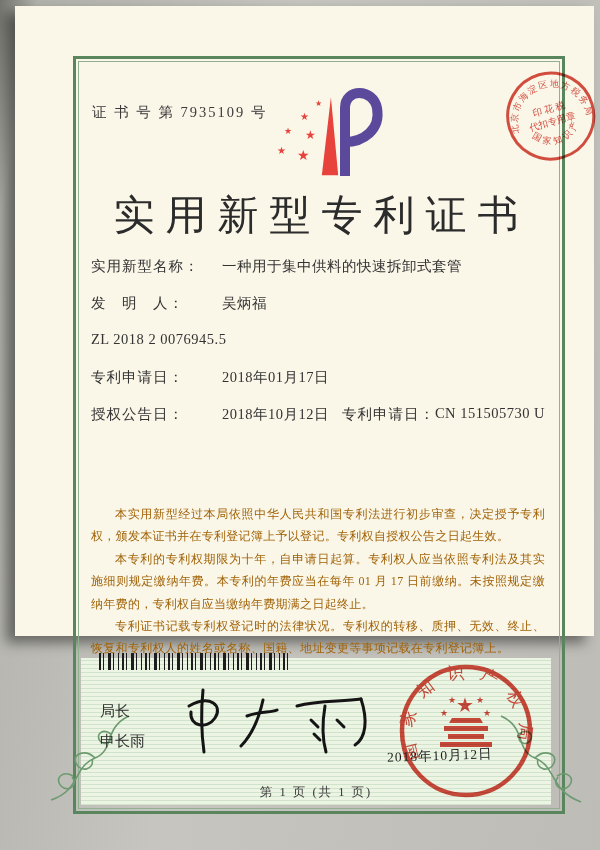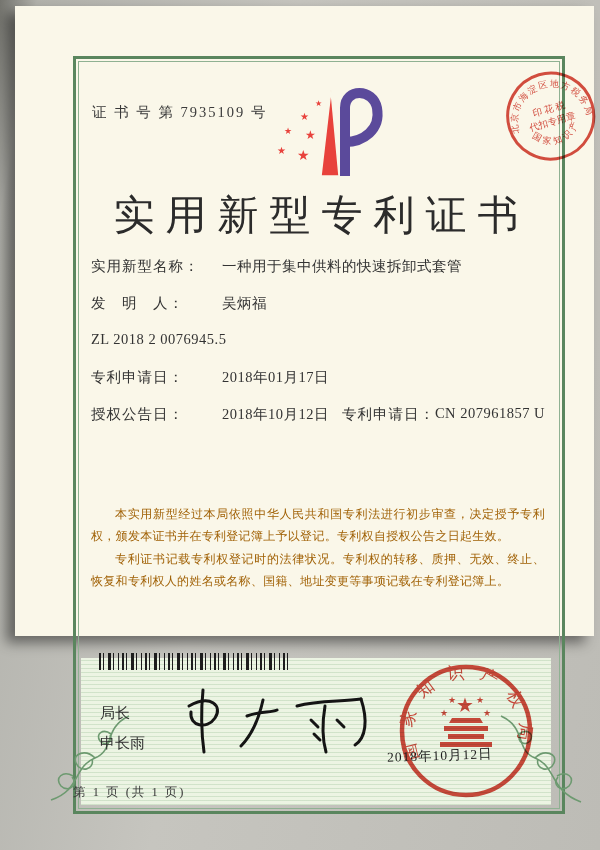--- a/index.html
+++ b/index.html
@@ -24,28 +24,28 @@
   .row-double{display:flex;justify-content:space-between;height:20px;}
   .pair{display:flex;}
   .paras{position:absolute;left:76px;top:497px;width:454px;font-size:12px;
          line-height:22.4px;text-align:justify;color:#a16207;letter-spacing:.3px;}
   .paras p{margin:0;text-indent:2em;}
   .barcode{position:absolute;left:84px;top:647px;width:190px;height:17px;
            background:repeating-linear-gradient(90deg,#1d1d1d 0 2px,transparent 2px 4px,
            #1d1d1d 4px 5px,transparent 5px 9px,#1d1d1d 9px 12px,transparent 12px 14px,
            #1d1d1d 14px 15px,transparent 15px 19px,#1d1d1d 19px 20px,transparent 20px 23px);}
   .signer{position:absolute;left:85px;top:692px;font-size:15px;color:#2e2e2e;line-height:30px;
-          font-family:Liberation Serif, serif;}
+          font-family:Liberation Mono, monospace;}
   .signature{position:absolute;left:150px;top:676px;}
   .seal{position:absolute;left:367px;top:650px;opacity:.92;mix-blend-mode:multiply;}
   .seal-date{position:absolute;left:372px;top:740px;width:160px;font-size:13.5px;color:#1d1d1d;
              letter-spacing:1px;transform:rotate(-2deg);}
   .tax-stamp{position:absolute;left:486px;top:58px;transform:rotate(-16deg);opacity:.9;
              mix-blend-mode:multiply;}
-  .footer{position:absolute;left:58px;top:778px;width:486px;
+  .footer{position:absolute;left:58px;top:778px;width:486px;text-align:center;
           font-size:12.5px;color:#3a3a3a;letter-spacing:2px;}
   .flourish{position:absolute;}
   svg text{font-family:"Liberation Serif","DejaVu Serif",serif;}
 </style>
 </head>
 <body>
 
 <div class="page">
   <div class="paper">
 
@@ -105,27 +105,28 @@
         <span class="f-label">专利申请日：</span>
         <span class="f-value">2018年01月17日</span>
       </div>
       <div class="row-double">
         <span class="pair">
           <span class="f-label">授权公告日：</span>
           <span class="f-value">2018年10月12日</span>
         </span>
         <span class="pair">
           <span style="white-space:pre;letter-spacing:1px">专利申请日：</span>
-          <span class="f-value">CN 207961857 U</span>
+          <span class="f-value">CN 151505730 U</span>
         </span>
       </div>
     </div>
 
     <div class="paras">
       <p>本实用新型经过本局依照中华人民共和国专利法进行初步审查，决定授予专利权，颁发本证书并在专利登记簿上予以登记。专利权自授权公告之日起生效。</p>
+      <p>本专利的专利权期限为十年，自申请日起算。专利权人应当依照专利法及其实施细则规定缴纳年费。本专利的年费应当在每年 01 月 17 日前缴纳。未按照规定缴纳年费的，专利权自应当缴纳年费期满之日起终止。</p>
       <p>专利证书记载专利权登记时的法律状况。专利权的转移、质押、无效、终止、恢复和专利权人的姓名或名称、国籍、地址变更等事项记载在专利登记簿上。</p>
     </div>
 
     <div class="barcode"></div>
 
     <div class="signer">
       <div>局长</div>
       <div>申长雨</div>
     </div>
 

